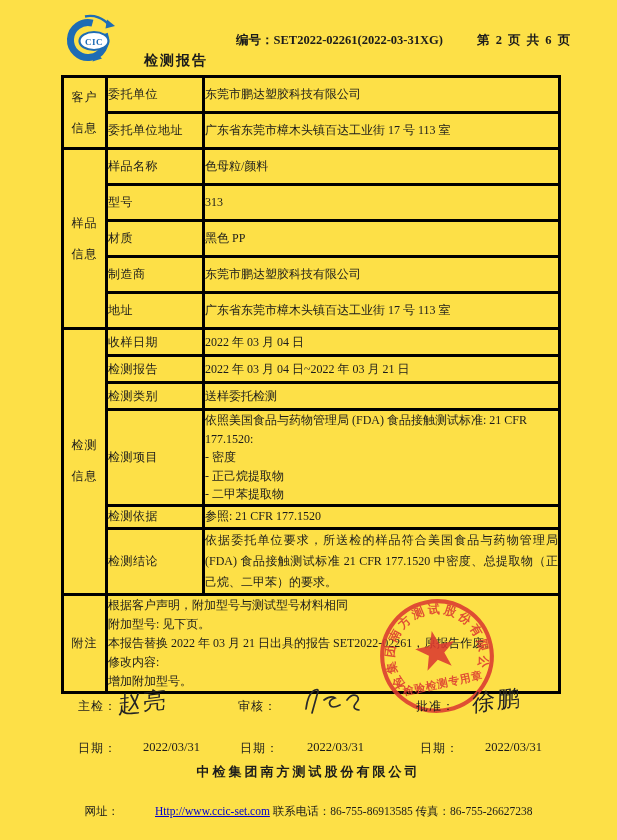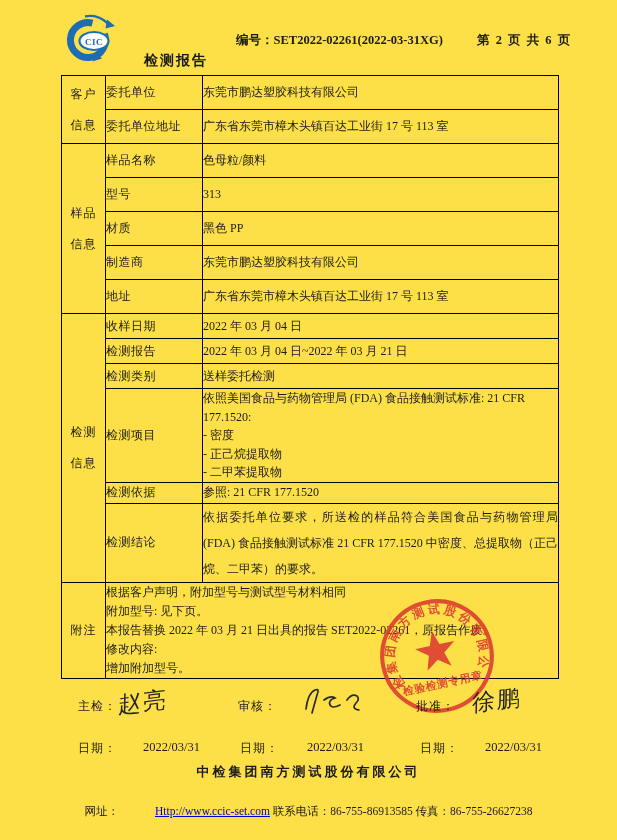--- a/index.html
+++ b/index.html
@@ -8,26 +8,26 @@
 
   
   .logo{position:absolute;left:61px;top:13px;}
   .hdr-title{position:absolute;left:144px;top:31px;font-size:14px;font-weight:bold;letter-spacing:2px;margin-top:21px;}
   .hdr-no{position:absolute;left:236px;top:32px;font-size:12.5px;font-weight:bold;}
   .hdr-pages{position:absolute;left:477px;top:32px;font-size:12.5px;font-weight:bold;letter-spacing:1.5px;}
 
   
   table.report{position:absolute;left:61px;top:75px;width:497px;border-collapse:collapse;
                table-layout:fixed;font-size:12px;}
-  table.report td{border:1px solid #000000;padding:0;vertical-align:middle;}
+  table.report td{border:3px solid #000000;padding:0;vertical-align:middle;}
   td.sec{text-align:center;white-space:pre-line;line-height:31px;letter-spacing:1px;}
   td.lbl{padding-left:12px;letter-spacing:0.5px;}
   td.val{padding-left:11px;padding-right:8px;margin-left:40px;}
   td.ml{white-space:pre-line;line-height:18.5px;padding-top:5px;padding-bottom:5px;}
-  td.just{line-height:26px;padding-top:4px;padding-bottom:4px;text-align:justify;}
+  td.just{line-height:21px;padding-top:4px;padding-bottom:4px;text-align:justify;}
   td.notes{white-space:pre-line;line-height:19px;padding:6px 12px 6px 10px;vertical-align:top;}
   tr.h33 td{height:33px;}
   tr.h24 td{height:24px;}
   tr.h20 td{height:20px;}
 
   
   .sig-label{position:absolute;font-size:12px;letter-spacing:1px;}
   .sig-name{position:absolute;font-size:23px;color:#242424;
             transform:rotate(-7deg) skewX(-8deg);letter-spacing:2px;}
   .scribble{position:absolute;}

